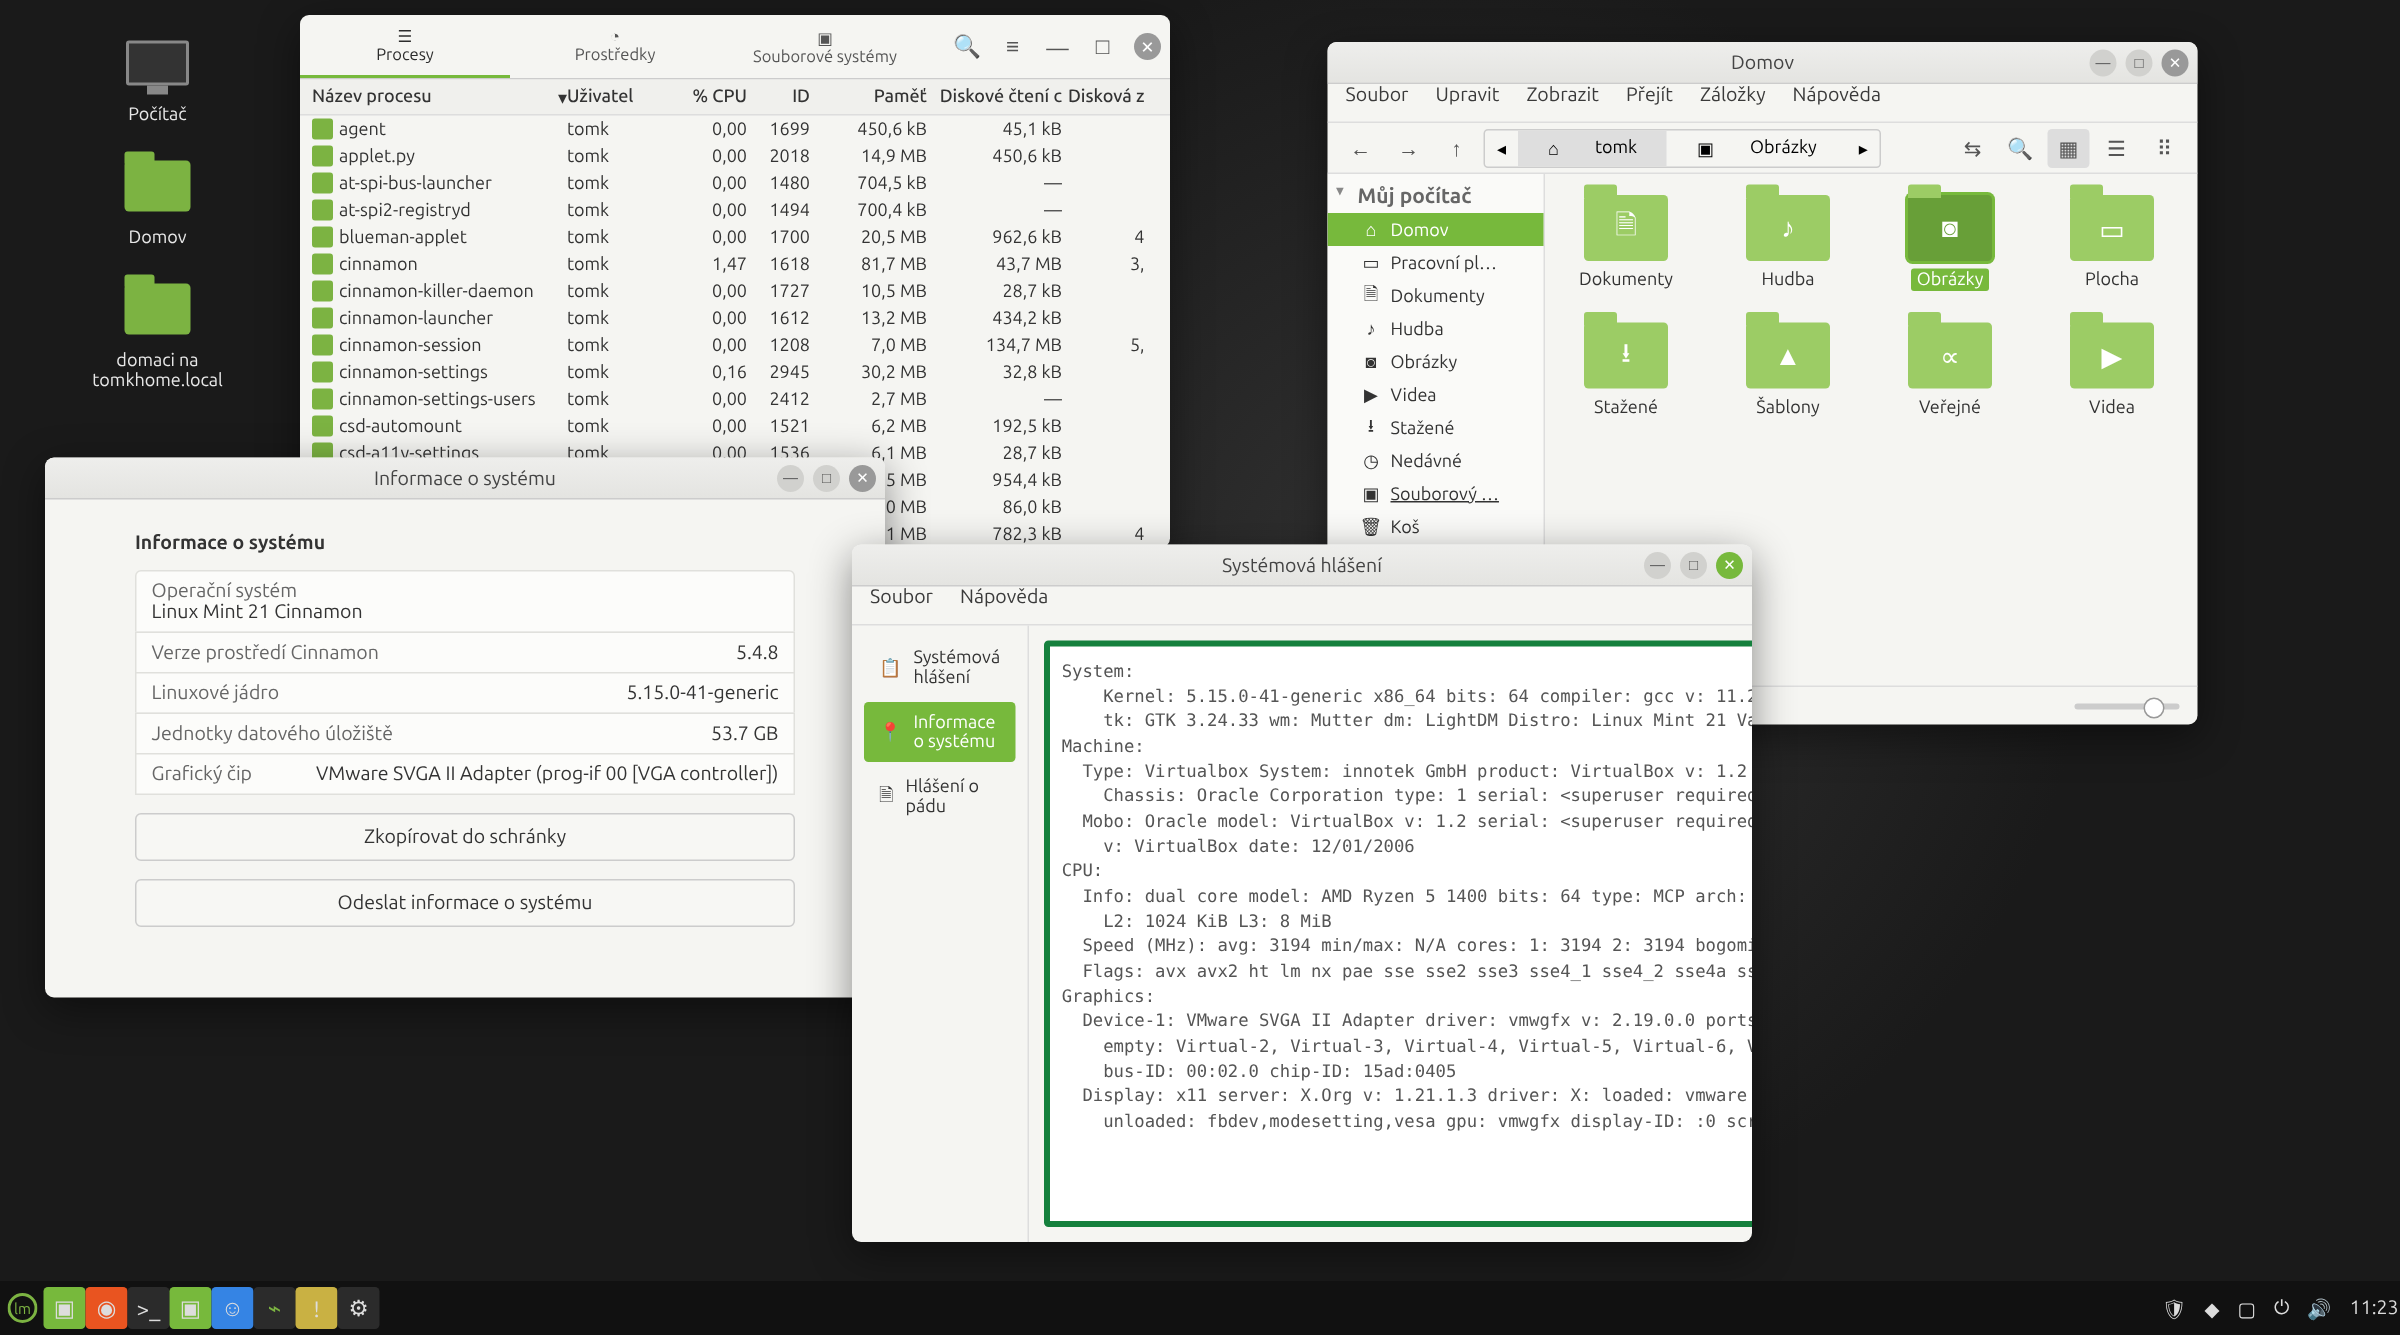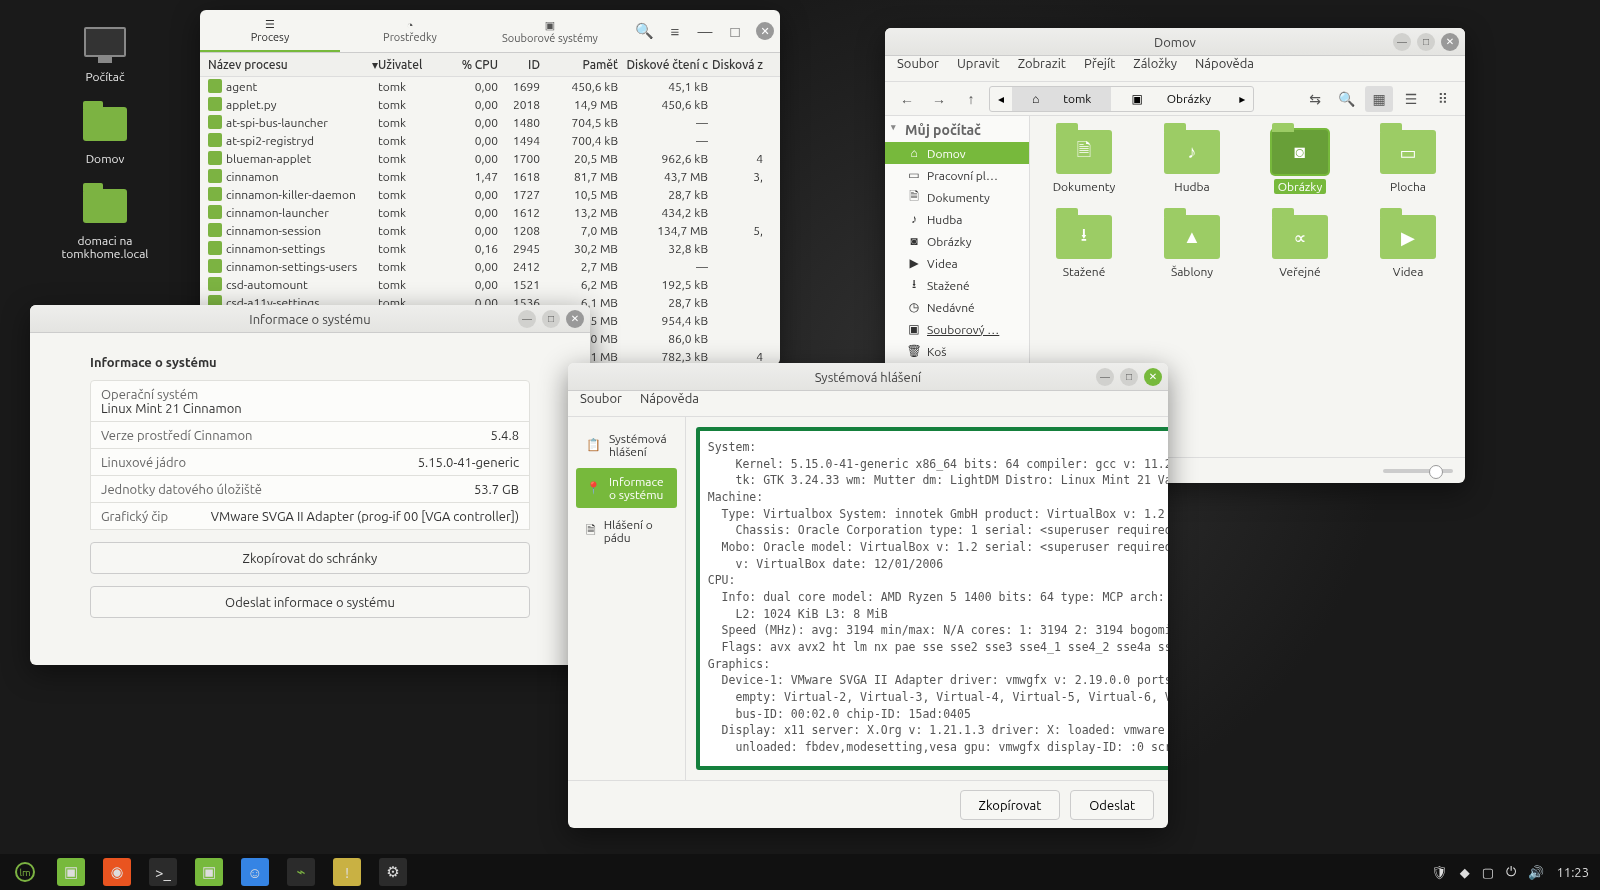--- a/index.html
+++ b/index.html
@@ -71,21 +71,21 @@
 #report { top:363px; left:568px; width:600px; height:465px; }
 #report .body { flex:1; display:flex; }
 #report .side { width:155px; border-right:1px solid #ddd; padding:8px; display:flex; flex-direction:column; gap:3px; }
 #report .side .sitem { padding:7px 10px; border-radius:3px; font-size:12px; color:#333; cursor:pointer; display:flex; align-items:center; gap:8px; }
 #report .side .sitem.sel { background:#77b93c; color:#fff; }
 #report .termwrap { flex:1; padding:10px; display:flex; flex-direction:column; }
 #report .term { flex:1; background:#fff; border:4px solid #15803d; border-radius:3px; padding:8px; font-family:"DejaVu Sans Mono",monospace; font-size:11.5px; color:#555; white-space:pre; overflow:hidden; line-height:1.45; }
 #report .footer { height:48px; border-top:1px solid #ddd; display:flex; align-items:center; justify-content:flex-end; gap:10px; padding:0 14px; }
 #report .footer button { height:30px; padding:0 18px; border:1px solid #ccc; background:#f7f7f4; border-radius:4px; font-size:13px; cursor:pointer; }
 
-#taskbar { position:absolute; bottom:0; left:0; right:0; height:36px; background:#111; display:flex; align-items:center; padding:0 11px; gap:18px; }
+#taskbar { position:absolute; bottom:0; left:0; right:0; height:36px; background:#111; display:flex; align-items:center; padding:0 1px; gap:0; }
 #taskbar .tbtn { width:28px; height:28px; border-radius:3px; display:flex; align-items:center; justify-content:center; color:#ddd; font-size:15px; cursor:pointer; }
 #taskbar .tbtn.green { background:#77b93c; }
 #taskbar .tbtn.orange { background:#e95420; }
 #taskbar .tbtn.dark { background:#2b2b2b; }
 #taskbar .tbtn.blue { background:#3584e4; }
 #taskbar .tbtn.warn { background:#c9b143; }
 #taskbar .tray { margin-left:auto; display:flex; align-items:center; gap:12px; color:#ddd; font-size:13px; }
 .si { width:14px; height:14px; display:inline-flex; align-items:center; justify-content:center; font-size:12px; }
 </style>
 </head>
@@ -474,24 +474,20 @@
   Speed (MHz): avg: 3194 min/max: N/A cores: 1: 3194 2: 3194 bogomi
   Flags: avx avx2 ht lm nx pae sse sse2 sse3 sse4_1 sse4_2 sse4a ss
 Graphics:
   Device-1: VMware SVGA II Adapter driver: vmwgfx v: 2.19.0.0 ports
     empty: Virtual-2, Virtual-3, Virtual-4, Virtual-5, Virtual-6, V
     bus-ID: 00:02.0 chip-ID: 15ad:0405
   Display: x11 server: X.Org v: 1.21.1.3 driver: X: loaded: vmware
     unloaded: fbdev,modesetting,vesa gpu: vmwgfx display-ID: :0 scr</div>
     </div>
   </div>
-  <div class="footer">
-    <button>Zkopírovat</button>
-    <button>Odeslat</button>
-  </div>
 </div>
 
 <div id="taskbar">
   <div class="tbtn">
       <svg width="20" height="20" viewBox="0 0 20 20">
         <circle cx="10" cy="10" r="9" fill="none" stroke="#7cb342" stroke-width="2"></circle>
         <text x="10" y="14" text-anchor="middle" fill="#7cb342" font-size="10">lm</text>
       </svg>
     </div>
   <div class="tbtn green">▣</div>

